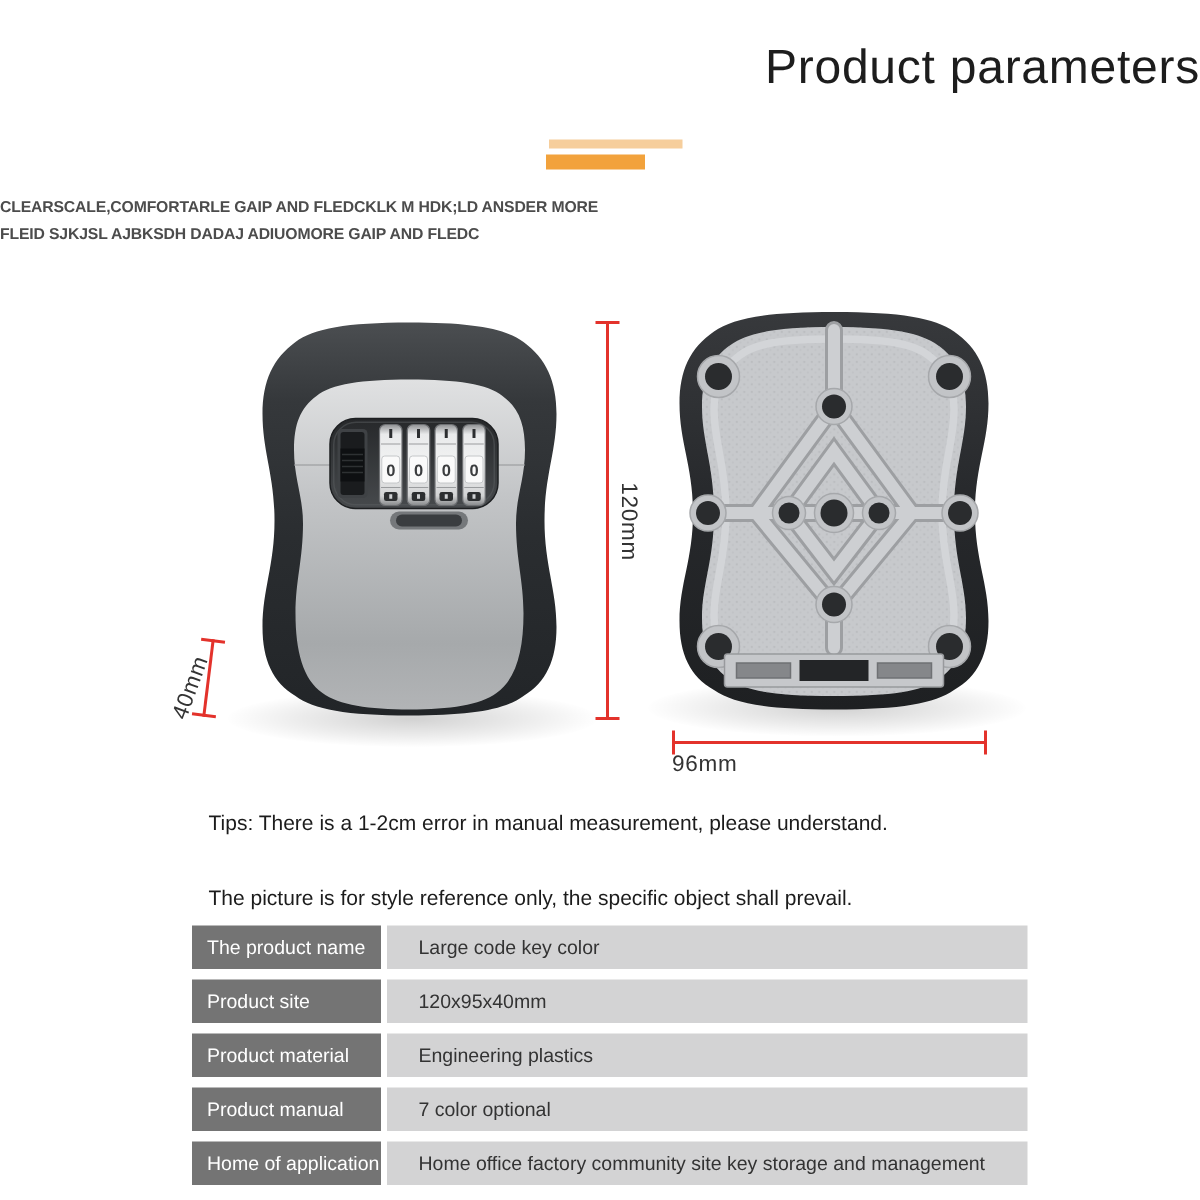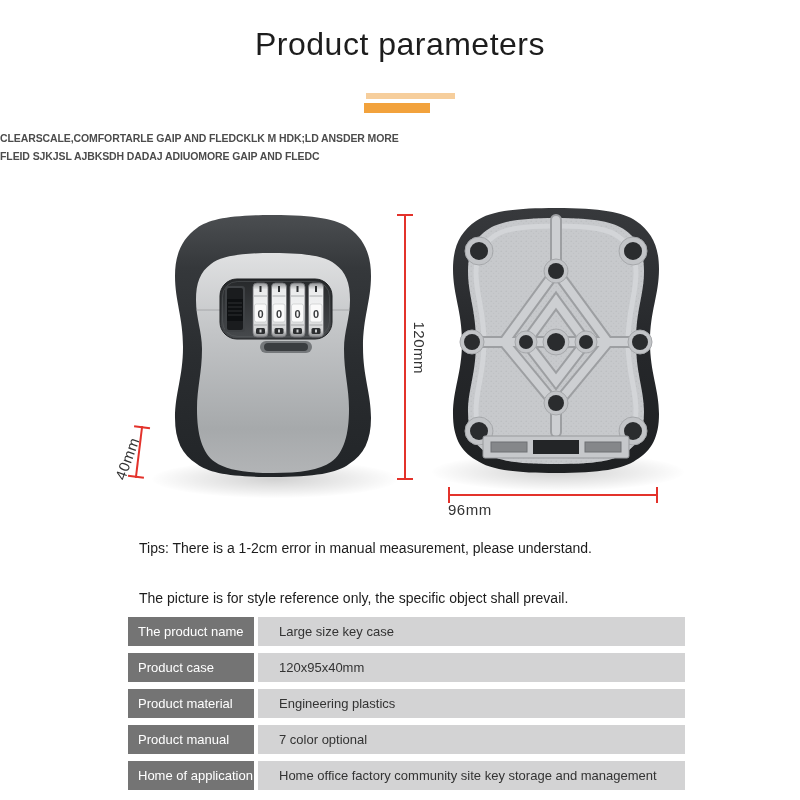--- a/index.html
+++ b/index.html
@@ -1,20 +1,20 @@
 <!DOCTYPE html>
 <html style="--accent-orange: #F2A23C; --accent-orange-light: #F6CE9C; --dimension-red: #E3322B; --table-label-bg: #747474; --table-label-text: #FFFFFF; --table-value-bg: #D3D3D4; --table-value-text: #333333;"><head>
 <meta charset="utf-8">
 <style>
   html,body{margin:0;padding:0;background:#ffffff;}
   .page{position:relative;width:800px;height:800px;background:#fff;overflow:hidden;
         font-family:"Liberation Sans", sans-serif;}
   .abs{position:absolute;}
 
-  .title{left:0;top:26px;width:800px;text-align:center;font-size:32px;font-weight:400;
+  .title{left:0;top:26px;width:800px;text-align:right;font-size:32px;font-weight:400;
          color:#1d1d1d;letter-spacing:0.5px;}
   .bar-light{left:366px;top:93px;width:89px;height:6px;background:var(--accent-orange-light,#F6CE9C);}
   .bar-solid{left:364px;top:103px;width:66px;height:10px;background:var(--accent-orange,#F2A23C);}
 
   .desc{left:0;top:129px;width:800px;text-align:left;font-size:10.5px;font-weight:700;
         color:#4c4c4c;line-height:18px;letter-spacing:-0.1px;}
 
   .shadow{border-radius:50%;
           background:radial-gradient(ellipse at center, rgba(0,0,0,0.18) 0%, rgba(0,0,0,0.07) 45%, rgba(0,0,0,0) 72%);}
 
@@ -241,24 +241,24 @@
   </div>
   <div class="abs dim-label" style="left:448px;top:501px;width:210px;">96mm</div>
 
   <div class="abs tips" style="top:540px;">Tips: There is a 1-2cm error in manual measurement, please understand.</div>
   <div class="abs tips" style="top:590px;">The picture is for style reference only, the specific object shall prevail.</div>
 
   <div class="abs spec">
     <div class="spec-row">
       <div class="spec-label">The product name</div>
       <div class="spec-gap"></div>
-      <div class="spec-value">Large size key case</div>
-    </div>
-    <div class="spec-row">
-      <div class="spec-label">Product case</div>
+      <div class="spec-value">Large code key color</div>
+    </div>
+    <div class="spec-row">
+      <div class="spec-label">Product site</div>
       <div class="spec-gap"></div>
       <div class="spec-value">120x95x40mm</div>
     </div>
     <div class="spec-row">
       <div class="spec-label">Product material</div>
       <div class="spec-gap"></div>
       <div class="spec-value">Engineering plastics</div>
     </div>
     <div class="spec-row">
       <div class="spec-label">Product manual</div>

